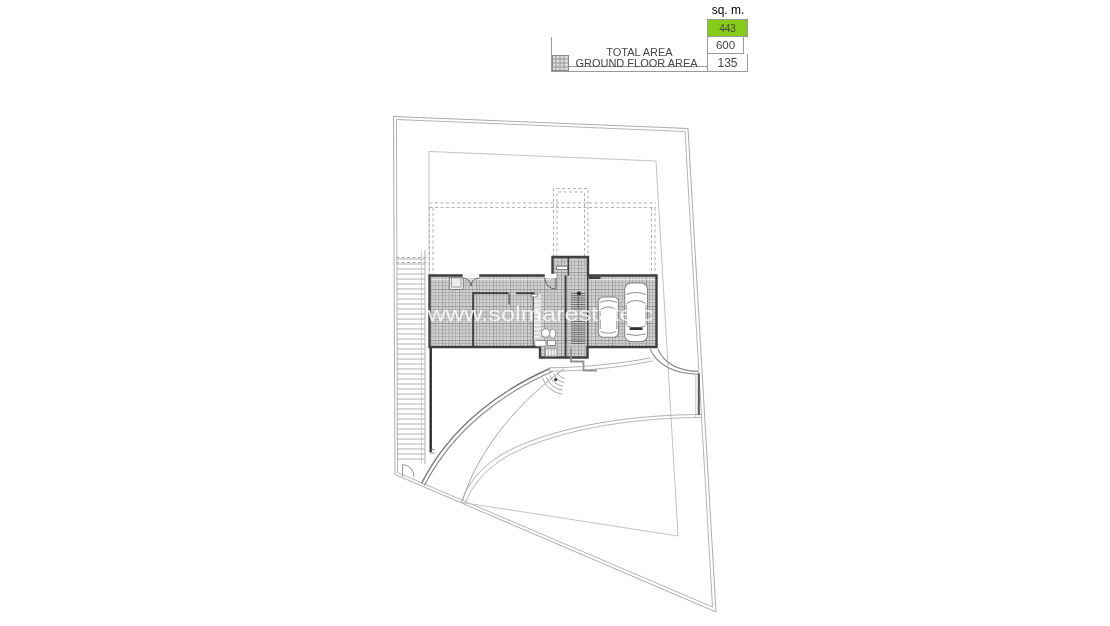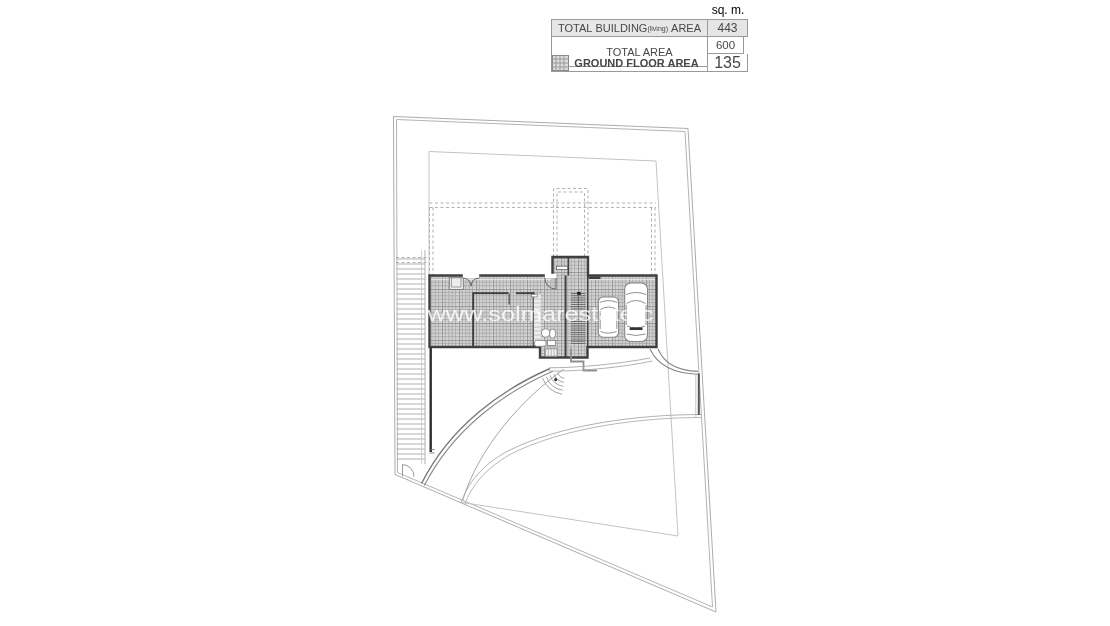--- a/index.html
+++ b/index.html
@@ -9,35 +9,34 @@
   .tbl{position:absolute;left:551px;top:19px;width:197px;height:53px;color:#464646;}
   .cell{position:absolute;box-sizing:border-box;display:flex;align-items:center;justify-content:center;}
   .sqm{position:absolute;left:706px;top:3px;width:44px;text-align:center;font-size:12px;color:#000000;}
 </style>
 </head>
 <body>
 <div id="stage">
 
 <div class="tbl">
 
-  <div class="cell" style="left:0;top:0;width:156px;height:18px;background:#e7e7e7;border:1px solid #9a9a9a;border-right:none;font-size:11px;white-space:nowrap;">TOTAL&nbsp;BUILDING<span style="font-size:7px;">(living)</span>&nbsp;AREA</div>
-  <div class="cell" style="left:156px;top:0;width:41px;height:18px;background:#e5e5e5;border:1px solid #9a9a9a;font-size:12px;">443</div>
+  <div class="cell" style="left:156px;top:0;width:41px;height:18px;background:#84cc16;border:1px solid #9a9a9a;font-size:10px;">443</div>
 
   <div class="cell" style="left:0;top:18px;width:156px;height:30px;border:1px solid #9a9a9a;border-top:none;border-right:none;font-size:11px;padding-left:20px;">TOTAL AREA</div>
   <div class="cell" style="left:156px;top:18px;width:37px;height:17px;border:1px solid #9a9a9a;border-top:none;font-size:11.5px;">600</div>
 
   <div class="cell" style="left:0;top:35px;width:156px;height:18px;border:1px solid #9a9a9a;border-top:none;border-right:none;font-size:11px;">
 
     <svg width="17" height="16" style="position:absolute;left:0px;top:1px;">
       <rect x="0.5" y="0.5" width="16" height="15" fill="#dcdcdc" stroke="#888"></rect>
       <path d="M4 0V16 M8 0V16 M12 0V16 M0 4H16 M0 8H16 M0 12H16" stroke="#999" stroke-width="1" fill="none"></path>
     </svg>
-    <span style="margin-left:14px;white-space:nowrap;font-weight:bold;">GROUND FLOOR AREA</span>
+    <span style="margin-left:14px;white-space:nowrap;">GROUND FLOOR AREA</span>
       </div>
-  <div class="cell" style="left:156px;top:35px;width:41px;height:18px;border:1px solid #9a9a9a;border-top:none;font-size:16px;">135</div>
+  <div class="cell" style="left:156px;top:35px;width:41px;height:18px;border:1px solid #9a9a9a;border-top:none;font-size:12px;">135</div>
 </div>
 
 <div class="sqm">sq. m.</div>
 
 <svg id="plansvg" width="1110" height="626" viewBox="0 0 1110 626">
 <defs>
   <pattern id="hatch" width="17" height="17" patternUnits="userSpaceOnUse">
     <rect width="17" height="17" fill="#dedede"></rect>
     <path d="M0 1.7H17 M0 3.4H17 M0 5.1H17 M0 6.8H17 M0 8.5H17 M0 10.2H17 M0 11.9H17 M0 13.6H17 M0 15.3H17 M1.7 0V17 M3.4 0V17 M5.1 0V17 M6.8 0V17 M8.5 0V17 M10.2 0V17 M11.9 0V17 M13.6 0V17 M15.3 0V17" stroke="#cacaca" stroke-width="0.6"></path>
     <path d="M0 3.4H17 M0 6.8H17 M0 10.2H17 M0 13.6H17 M3.4 0V17 M6.8 0V17 M10.2 0V17 M13.6 0V17" stroke="#a9a9a9" stroke-width="0.9"></path>

